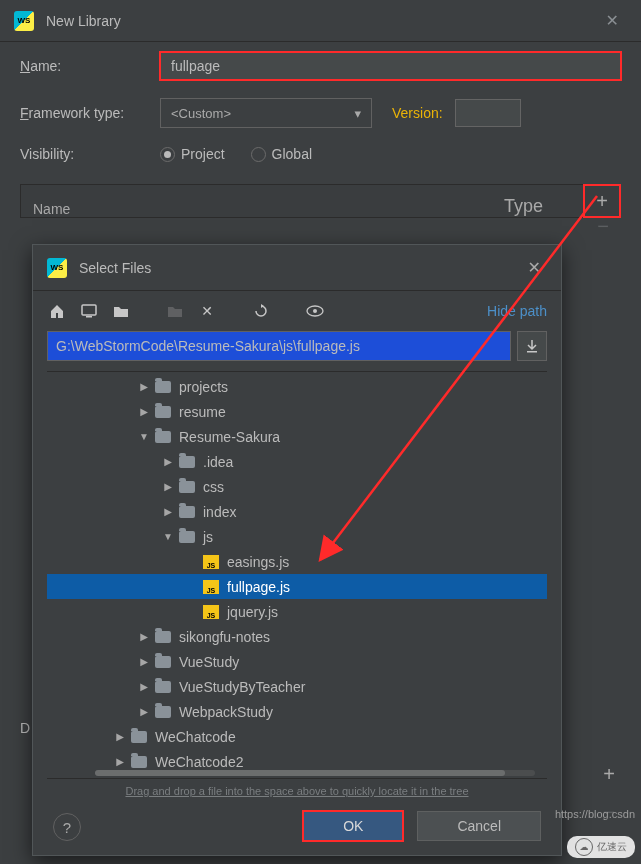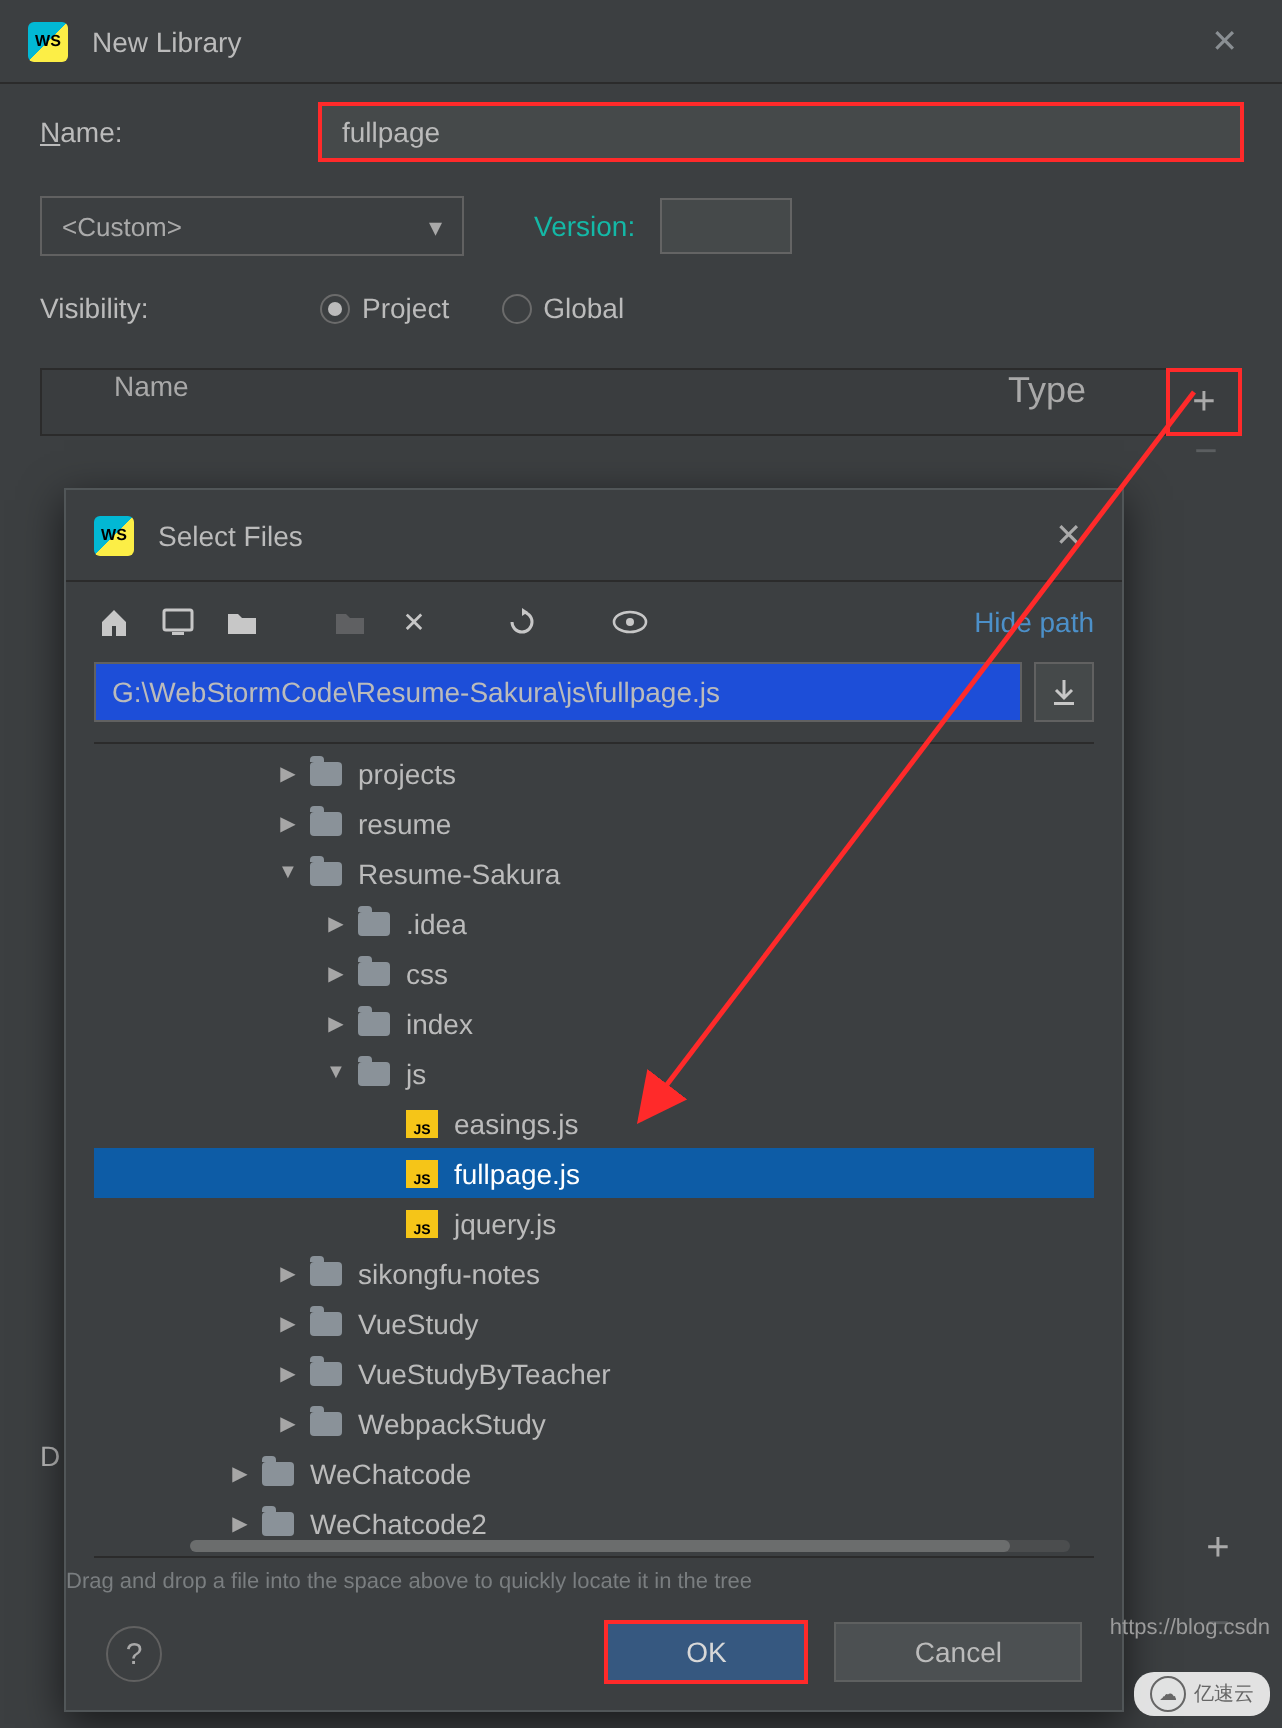--- a/index.html
+++ b/index.html
@@ -10,28 +10,28 @@
   .titletext { color: #bbbbbb; font-size: 14px; flex: 1; }
   .title-close { color: #8a8f93; font-size: 16px; cursor: pointer; padding: 4px 8px; }
   .form { padding: 10px 20px 0 20px; display: flex; flex-direction: column; gap: 18px; }
   .row { display: flex; align-items: center; }
   .label { width: 140px; color: #bbbbbb; font-size: 14px; }
   .label .u { text-decoration: underline; }
   .input { background: #45494a; border: 1px solid #646464; height: 28px; color: #bbbbbb; padding: 0 10px; font-size: 14px; }
   .name-input { flex: 1; outline: 2px solid #ff2a2a; outline-offset: -1px; width: 450px; }
   .select { background: #3c3f41; border: 1px solid #616161; height: 30px; width: 212px; display: flex; align-items: center; padding: 0 10px; color: #aaa; position: relative; }
   .select::after { content: "▾"; position: absolute; right: 10px; color: #a9a9a9; }
-  .ver-label { margin-left: 35px; margin-right: 12px; font-size: 14px; color: #14b8a6; }
+  .ver-label { margin-left: 20px; margin-right: 12px; font-size: 14px; color: #eab308; }
   .ver-input { width: 66px; }
   .radio-row { display: flex; align-items: center; gap: 6px; }
   .radio { width: 15px; height: 15px; border-radius: 50%; border: 1px solid #6b6b6b; display: inline-flex; align-items: center; justify-content: center; }
   .radio.sel::after { content: ""; width: 7px; height: 7px; background: #bbbbbb; border-radius: 50%; }
   .radiotxt { margin-right: 20px; font-size: 14px; color: #bbbbbb; }
   .table-area { margin-top: 4px; }
-  .table-head { display: flex; align-items: flex-start; background: #3a3d3f; border: 1px solid #2b2b2b; height: 34px; padding-left: 24px; }
+  .table-head { display: flex; align-items: flex-end; background: #3a3d3f; border: 1px solid #2b2b2b; height: 34px; }
   .th-name { flex: 1; padding-left: 12px; color: #a9a9a9; font-size: 14px; }
   .th-type { width: 80px; color: #a9a9a9; font-size: 18px; }
   .side-btn { width: 36px; height: 32px; display: flex; align-items: center; justify-content: center; font-size: 20px; color: #aaa; }
   .side-btn.plus { outline: 2px solid #ff2a2a; outline-offset: -1px; }
   .side-btn.dim { color: #5b5e60; }
   .below-table { position: absolute; right: 20px; top: 210px; display:flex; flex-direction: column; }
 
   
   .dlg { position: absolute; left: 32px; top: 244px; width: 530px; height: 612px; background: #3c3f41; border: 1px solid #515658; box-shadow: 0 6px 20px rgba(0,0,0,.6); }
   .dlg-title { height: 46px; display: flex; align-items: center; padding: 0 14px; border-bottom: 1px solid #2b2b2b; }
@@ -43,21 +43,21 @@
   .path-row { display:flex; align-items:center; padding: 0 14px 10px 14px; gap: 6px; }
   .path-in { flex:1; background:#1d4ed8; border:1px solid #616161; height: 30px; color:#bbbbbb; padding: 0 8px; font-size: 14px; }
   .dl-btn { width: 30px; height: 30px; background:#45494a; border:1px solid #616161; display:flex; align-items:center; justify-content:center; color:#bbb; }
   .tree { padding: 2px 0 0 0; height: 408px; overflow: hidden; border-top:1px solid #2b2b2b; border-bottom:1px solid #2b2b2b; margin: 0 14px; position: relative; }
   .node { height: 25px; display:flex; align-items:center; color:#bbbbbb; font-size:14px; }
   .toggle { width: 14px; text-align:center; color:#a6a6a6; font-size:10px; }
   .folder { width:16px; height:12px; background:#8a9299; border-radius:2px; margin: 0 8px 0 4px; position:relative; }
   .folder::before { content:""; position:absolute; top:-3px; left:0; width:7px; height:3px; background:#8a9299; border-radius:2px 2px 0 0; }
   .jsfile { width:16px; height:14px; background:#f5c518; margin:0 8px 0 4px; display:flex; align-items:flex-end; justify-content:center; font-size:7px; color:#000; font-weight:bold; }
   .sel-row { background:#0d5ca6; color:#fff; }
-  .hint { text-align:left; font-size:11px; color:#7a7e80; padding: 6px 0 0 0; }
+  .hint { text-align:center; font-size:11px; color:#7a7e80; padding: 6px 0 0 0; text-decoration: underline; }
   .dlg-btns { position:absolute; bottom: 14px; right: 20px; display:flex; gap: 14px; align-items:center; }
   .btn { height: 30px; padding: 0 39px; background:#4c5052; border:1px solid #5e6060; color:#bbbbbb; font-size:14px; display:flex; align-items:center; cursor:pointer; }
   .btn.primary { background:#365880; border:1px solid #4a708f; color:#d8d8d8; outline:2px solid #ff2a2a; outline-offset:-1px; }
   .help { position:absolute; left: 20px; bottom: 14px; width:28px; height:28px; border-radius:50%; border:1px solid #616161; display:flex; align-items:center; justify-content:center; color:#a9a9a9; font-size:15px; }
 
   
   .arrow-svg { position:absolute; left: 0; top: 0; pointer-events:none; }
 
   
   .outer-side { position:absolute; right:14px; top: 758px; display:flex; flex-direction:column; gap: 6px; }
@@ -81,20 +81,21 @@
     <div class="titletext">New Library</div>
     <div class="title-close">✕</div>
   </div>
 
   <div class="form">
     <div class="row">
       <div class="label"><span class="u">N</span>ame:</div>
       <input class="input name-input" value="fullpage" style="">
     </div>
     <div class="row">
+      <div class="label"><span class="u">F</span>ramework type:</div>
       <div class="select">
           <span>&lt;Custom&gt;</span>
         </div>
       <div class="ver-label"><span class="u">V</span>ersion:</div>
       <input class="input ver-input" value="" style="">
     </div>
     <div class="row">
       <div class="label">Visibility:</div>
       <div class="radio-row">
         <span class="radio sel"></span>

